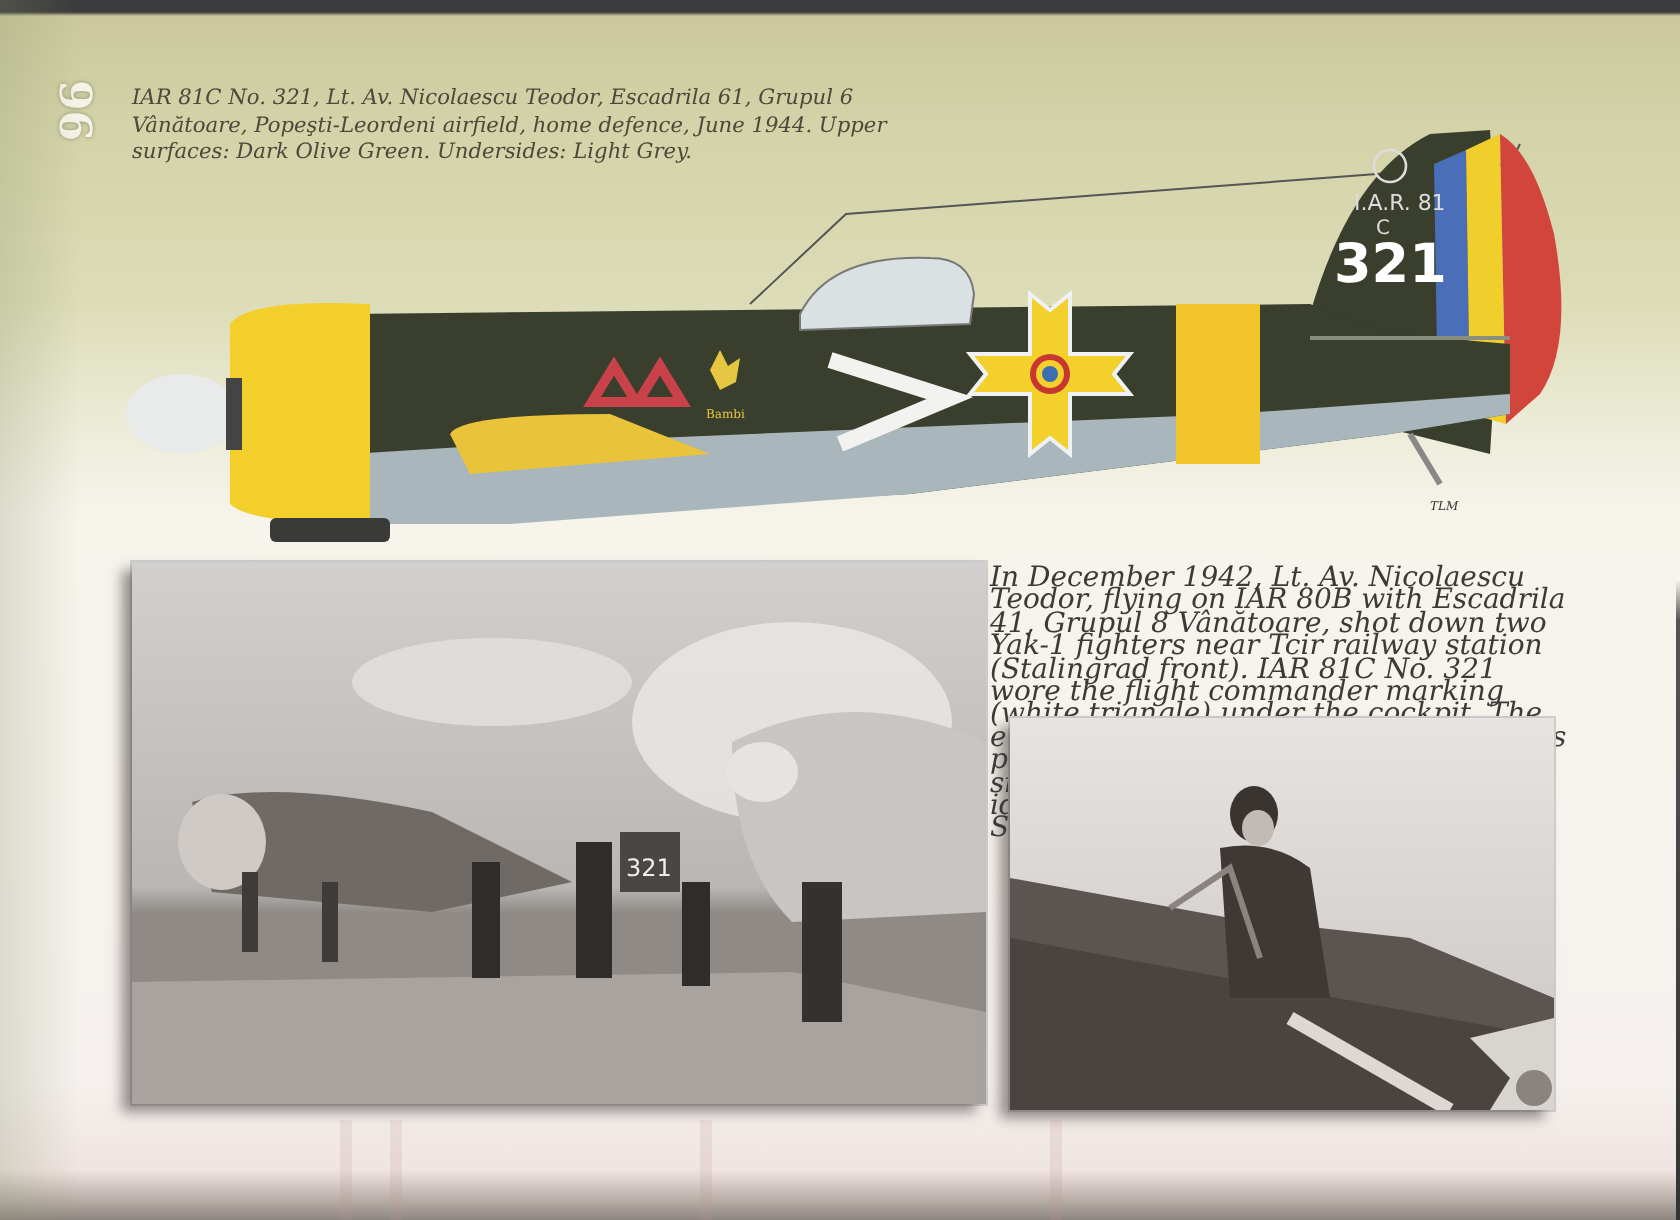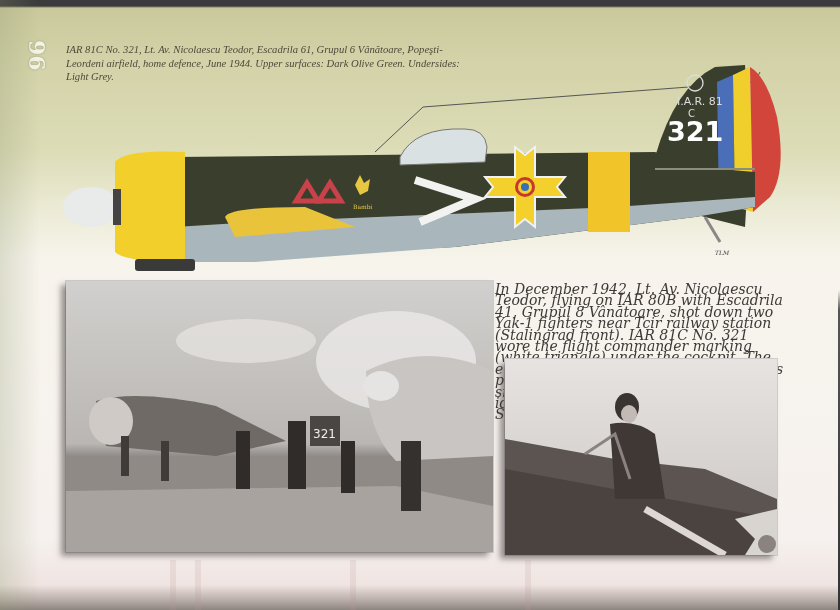--- a/index.html
+++ b/index.html
@@ -22,21 +22,21 @@
     position:absolute; left:22px; top:40px; width:30px; height:30px;
     color:#f4f3e8; font-weight:bold; font-size:22px;
     transform: rotate(90deg); transform-origin: center;
     text-align:center; line-height:30px;
     text-shadow: 0 0 2px #8c8d6a;
   }
   .profile-caption {
     position:absolute; left:66px; top:43px; width:400px;
     font-style:italic; font-size:10.6px; line-height:13.5px; color:#4b4a3a;
   }
-  .profile-caption p { margin:0;font-family:Liberation Serif, serif; }
+  .profile-caption p { margin:0; }
 
   
   .profile { position:absolute; left:55px; top:57px; width:760px; height:230px; }
   .profile svg { width:760px; height:230px; display:block; }
 
   
   .photo {
     position:absolute; background:#999;
     box-shadow: -5px 4px 6px rgba(70,60,60,0.55), 0 0 0 1px #cfcfcf;
     overflow:hidden;

